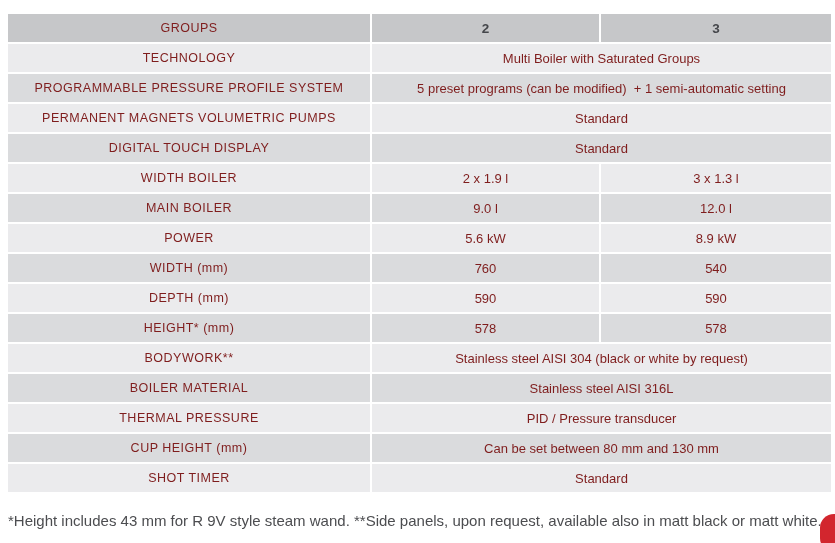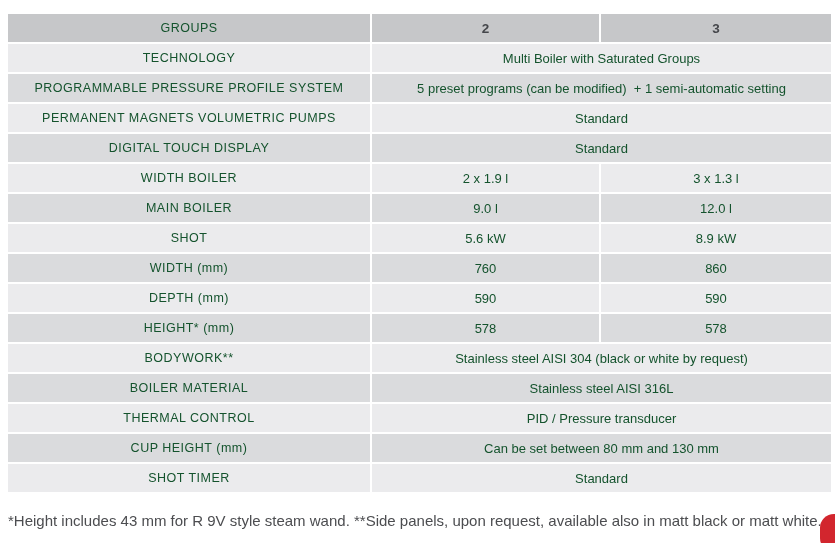--- a/index.html
+++ b/index.html
@@ -25,21 +25,21 @@
   }
   col.c-label { width: 362px; }
   col.c-2     { width: 227px; }
   col.c-3     { width: 230px; }
 
   td {
     height: 28px;
     padding: 0 6px;
     text-align: center;
     vertical-align: middle;
-    color: #14532d;
+    color: #7f1d1d;
     font-size: 13px;
     white-space: pre-wrap;
     overflow: hidden;
   }
   td.label-cell {
     letter-spacing: 0.5px;
     font-size: 12.5px;
   }
   tr.r-head td { background: #c6c7c9; }
   tr.r-light td { background: #ebebed; }
@@ -111,49 +111,49 @@
         <td class="label-cell">WIDTH BOILER</td>
         <td>2 x 1.9 l</td>
         <td>3 x 1.3 l</td>
       </tr>
       <tr class="r-dark">
         <td class="label-cell">MAIN BOILER</td>
         <td>9.0 l</td>
         <td>12.0 l</td>
       </tr>
       <tr class="r-light">
-        <td class="label-cell">SHOT</td>
+        <td class="label-cell">POWER</td>
         <td>5.6 kW</td>
         <td>8.9 kW</td>
       </tr>
       <tr class="r-dark">
         <td class="label-cell">WIDTH (mm)</td>
         <td>760</td>
-        <td>860</td>
+        <td>540</td>
       </tr>
       <tr class="r-light">
         <td class="label-cell">DEPTH (mm)</td>
         <td>590</td>
         <td>590</td>
       </tr>
       <tr class="r-dark">
         <td class="label-cell">HEIGHT* (mm)</td>
         <td>578</td>
         <td>578</td>
       </tr>
       <tr class="r-light">
         <td class="label-cell">BODYWORK**</td>
         <td colspan="2">Stainless steel AISI 304 (black or white by request)</td>
       </tr>
       <tr class="r-dark">
         <td class="label-cell">BOILER MATERIAL</td>
         <td colspan="2">Stainless steel AISI 316L</td>
       </tr>
       <tr class="r-light">
-        <td class="label-cell">THERMAL CONTROL</td>
+        <td class="label-cell">THERMAL PRESSURE</td>
         <td colspan="2">PID / Pressure transducer</td>
       </tr>
       <tr class="r-dark">
         <td class="label-cell">CUP HEIGHT (mm)</td>
         <td colspan="2">Can be set between 80 mm and 130 mm</td>
       </tr>
       <tr class="r-light">
         <td class="label-cell">SHOT TIMER</td>
         <td colspan="2">Standard</td>
       </tr>

